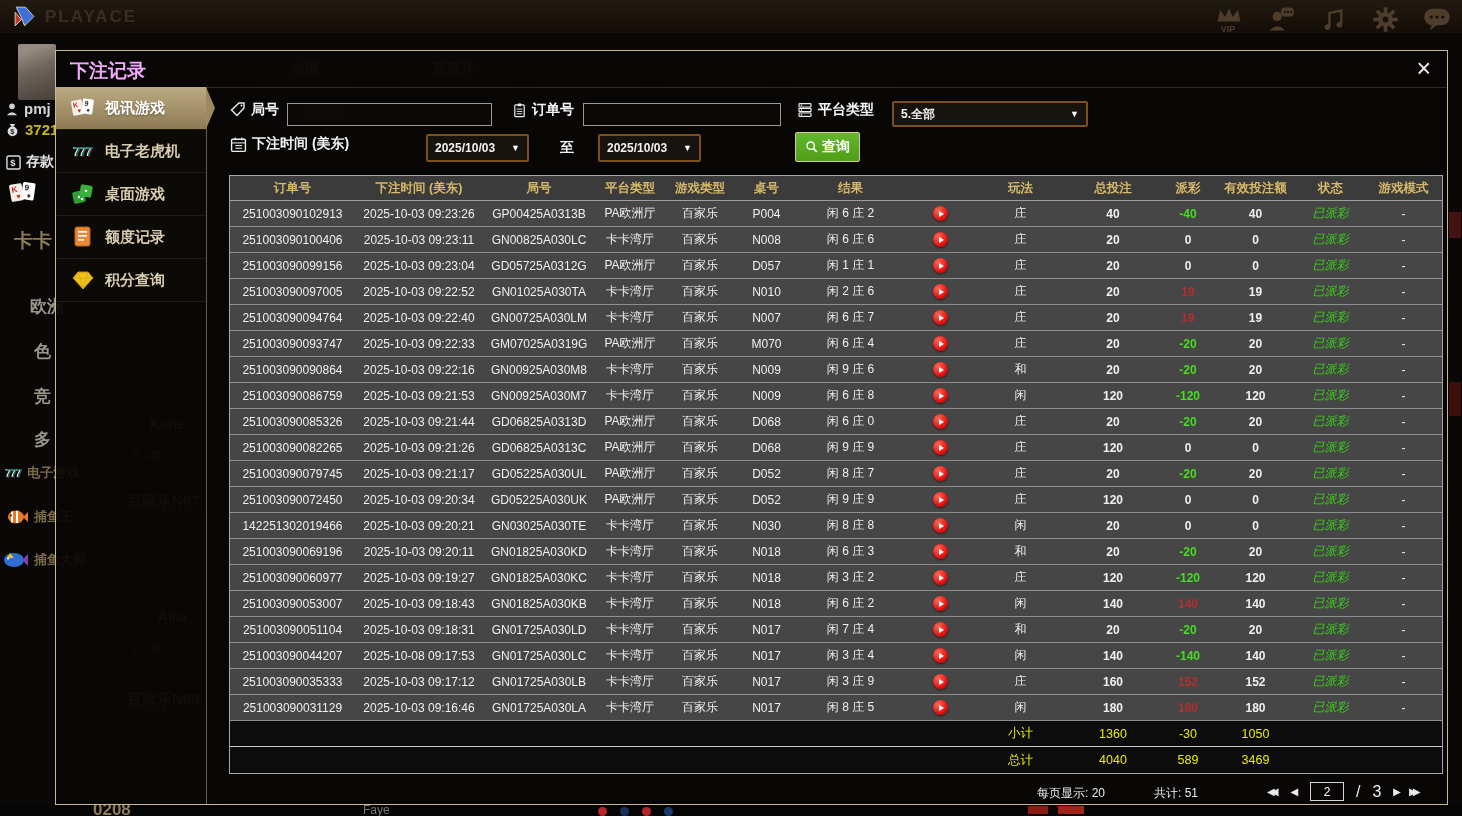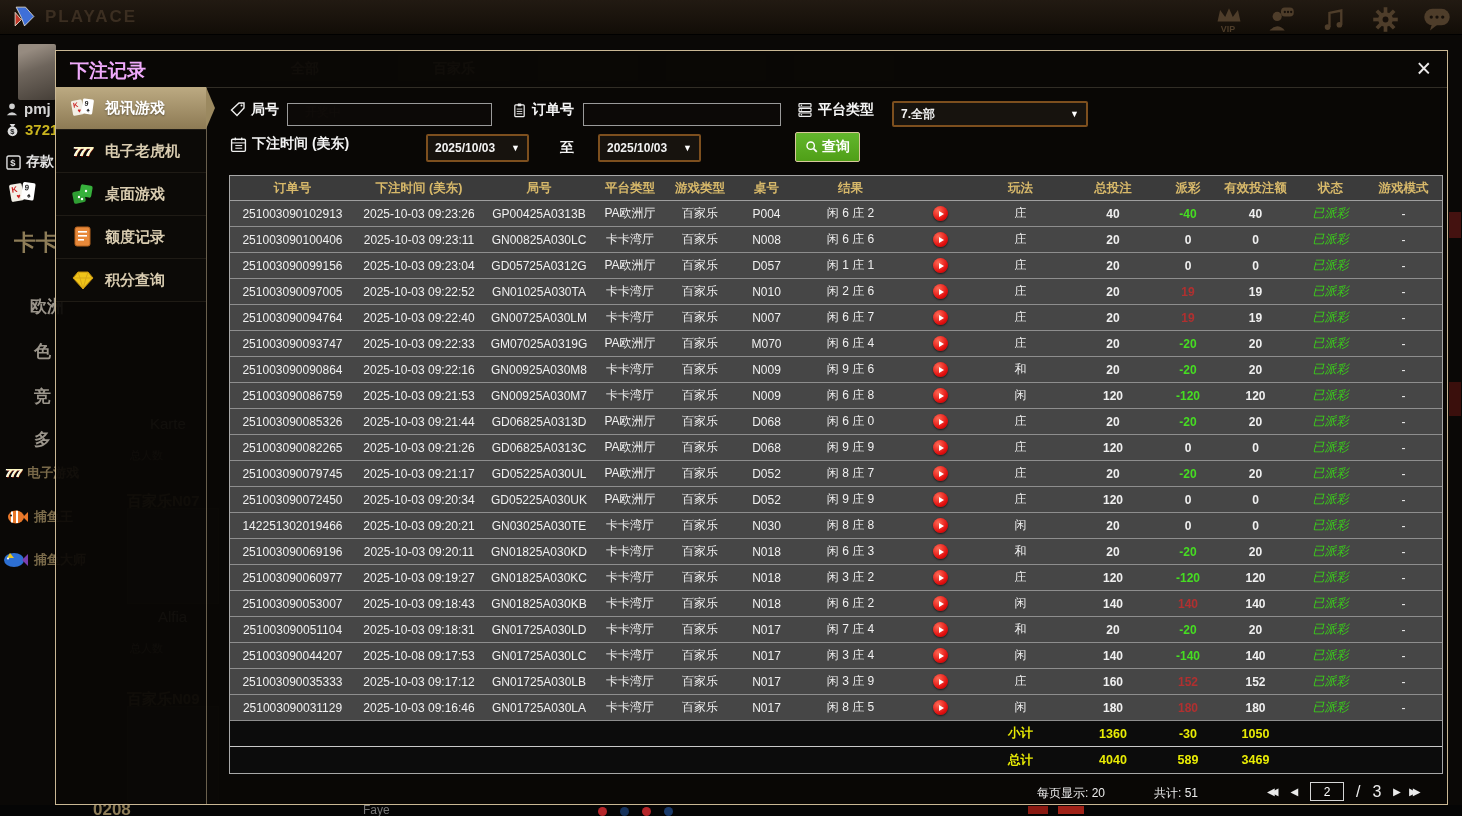--- a/index.html
+++ b/index.html
@@ -15,21 +15,21 @@
   .tb-ic{width:30px;height:30px;display:flex;align-items:flex-end;justify-content:center;cursor:pointer;text-decoration:underline;}
 
   
   .bg{position:absolute;inset:0;z-index:1;}
   .avatar{position:absolute;left:18px;top:44px;width:38px;height:56px;border-radius:2px;
     background:linear-gradient(160deg,#968b80 15%,#6e655c 45%,#463f38);}
   .bg-user{position:absolute;left:5px;top:100px;display:flex;gap:5px;align-items:center;color:#d5d5d5;font-weight:bold;font-size:15px;}
   .bg-balance{position:absolute;left:5px;top:121px;display:flex;gap:5px;align-items:center;font-weight:bold;font-size:15px;color:var(--balance_yellow);}
   .bg-deposit{position:absolute;left:6px;top:153px;display:flex;gap:5px;align-items:center;color:#e5e5e5;font-weight:bold;font-size:14px;}
   .bg-cards{position:absolute;left:8px;top:178px;}
-  .bg-kaka{position:absolute;left:14px;top:228px;font-size:22px;font-weight:bold;color:#8d7c57;}
+  .bg-kaka{position:absolute;left:14px;top:228px;font-size:19px;font-weight:bold;color:#8d7c57;}
   .bg-nav{position:absolute;font-size:17px;font-weight:bold;color:#9b958b;margin-left:12px;}
   .bg-sec{position:absolute;font-size:13px;font-weight:bold;color:#7a6a4a;display:flex;align-items:center;gap:6px;}
   .bg-tab{position:absolute;top:55px;height:26px;background:#18120b;border-radius:2px;}
   .bg-tab span{display:block;text-align:center;line-height:26px;font-size:14px;font-weight:bold;color:#6b5c3e;}
   .ghost{position:absolute;left:305px;top:104px;font-size:12px;color:#4d4435;}
   .lobby-t{position:absolute;white-space:nowrap;}
   .portrait{position:absolute;width:92px;height:96px;background:#17140f;border:1px solid #28231a;}
   .rstrip{position:absolute;width:12px;}
   .bottombar{position:absolute;left:0;top:805px;width:1462px;height:11px;background:#050505;}
   .dot{position:absolute;top:807px;width:9px;height:9px;border-radius:50%;}
@@ -41,21 +41,21 @@
   .m-close{position:absolute;right:16px;top:2px;font-size:25px;color:#eceaea;cursor:pointer;line-height:30px;}
   .menu{position:absolute;left:0;top:36px;width:150px;}
   .menu-item{position:relative;height:43px;display:flex;align-items:center;gap:8px;padding-left:13px;
     background:#0c0a07;border-bottom:1px solid #1f1b15;cursor:pointer;}
   .menu-item .lbl{font-size:15px;font-weight:bold;color:#d9ccb0;}
   .menu-item.active{background:linear-gradient(#bcaa82,#8d7a54);}
   .menu-item.active .lbl{color:#fff;text-shadow:0 1px 2px rgba(0,0,0,.4);}
   .menu-item.active::after{content:'';position:absolute;right:-9px;top:50%;transform:translateY(-50%);
     border-top:21px solid transparent;border-bottom:21px solid transparent;border-left:9px solid #9b8960;z-index:12;}
   .mi-ic{width:28px;display:flex;justify-content:center;}
-  .i777{color:#fef9c3;font-weight:bold;font-style:italic;font-size:13px;letter-spacing:-1px;
+  .i777{color:#0f766e;font-weight:bold;font-size:13px;letter-spacing:-1px;
     text-shadow:-1px 0 0 #fff,0 1px 0 #7a0f08;}
   .i777.small{font-size:11px;}
 
   .content{position:absolute;left:150px;top:36px;right:0;bottom:0;
     border-left:1px solid rgba(201,183,148,0.5);border-top:1px solid rgba(125,118,100,0.35);}
   .fgroup{position:absolute;display:flex;align-items:center;gap:5px;color:#f5f5f5;font-size:14px;font-weight:bold;}
   .f-input{position:absolute;height:23px;background:rgba(18,14,10,0.45);border:1px solid #9a9a9a;color:#fff;
     font-size:12px;padding:0 6px;outline:none;}
   .dd{position:absolute;height:26px;background:rgba(28,22,16,0.8);border:2px solid var(--date_border_brown);
     display:flex;align-items:center;color:#f2f2f2;font-size:12px;font-weight:bold;padding:0 7px;cursor:pointer;border-radius:2px;}
@@ -75,21 +75,21 @@
     font-size:12px;color:#f0f0f0;}
   .bold{font-weight:bold;}
   .payout.neg{color:var(--loss_green);}
   .payout.pos{color:var(--win_red);}
   .payout.zero{color:#f0f0f0;}
   .status{color:var(--paid_green);font-style:italic;}
   .playbtn{width:15px;height:15px;border-radius:50%;cursor:pointer;display:flex;align-items:center;justify-content:center;
     background:radial-gradient(circle at 35% 30%,#ff6a55,#e00d0d 65%,#a50505);box-shadow:0 1px 2px rgba(0,0,0,.6);}
   .tri{width:0;height:0;border-left:5px solid #fff;border-top:3.5px solid transparent;border-bottom:3.5px solid transparent;margin-left:1px;}
   .sumrow{height:26px;background:#0c0c0c;border-bottom:1px solid #c9c9c9;}
-  .sumrow .cell{color:var(--subtotal_yellow);font-weight:bold;font-size:12.5px;}
+  .sumrow .cell{color:var(--subtotal_yellow);font-weight:normal;font-size:12.5px;}
 
   
   .foot{position:absolute;font-size:12px;color:#ececec;}
   .pager{position:absolute;left:1060px;top:694px;display:flex;align-items:center;gap:12px;color:#ececec;}
   .pgbtn{cursor:pointer;font-size:10px;color:#eaeaea;}
   .dbl{letter-spacing:-4px;margin-right:4px;}
   .page-input{width:34px;height:19px;background:transparent;border:1px solid #d5d5d5;color:#fff;text-align:center;
     font-size:12px;outline:none;}
   svg{display:block;}
 </style>
@@ -349,21 +349,21 @@
               <rect x="2" y="6.3" width="12" height="3.4" rx="0.8"></rect>
               <rect x="2" y="11" width="12" height="3.4" rx="0.8"></rect>
             </g>
             <circle cx="4.4" cy="3.3" r="0.8" fill="#eee"></circle>
             <circle cx="4.4" cy="8" r="0.8" fill="#eee"></circle>
             <circle cx="4.4" cy="12.7" r="0.8" fill="#eee"></circle>
           </svg>
         <span>平台类型</span>
       </div>
       <div class="dd" style="left:685px;top:13px;width:196px">
-        <span>7.全部</span>
+        <span>5.全部</span>
         <span class="caret">▼</span>
       </div>
 
       <div class="fgroup" style="left:23px;top:47px">
         <svg width="17" height="17" viewBox="0 0 16 16">
             <rect x="1.5" y="3" width="13" height="11.5" rx="1" fill="none" stroke="#eee" stroke-width="1.3"></rect>
             <line x1="1.5" y1="6.5" x2="14.5" y2="6.5" stroke="#eee"></line>
             <line x1="5" y1="1.5" x2="5" y2="4" stroke="#eee" stroke-width="1.3"></line>
             <line x1="11" y1="1.5" x2="11" y2="4" stroke="#eee" stroke-width="1.3"></line>
             <line x1="5" y1="9" x2="11.5" y2="9" stroke="#eee"></line>

